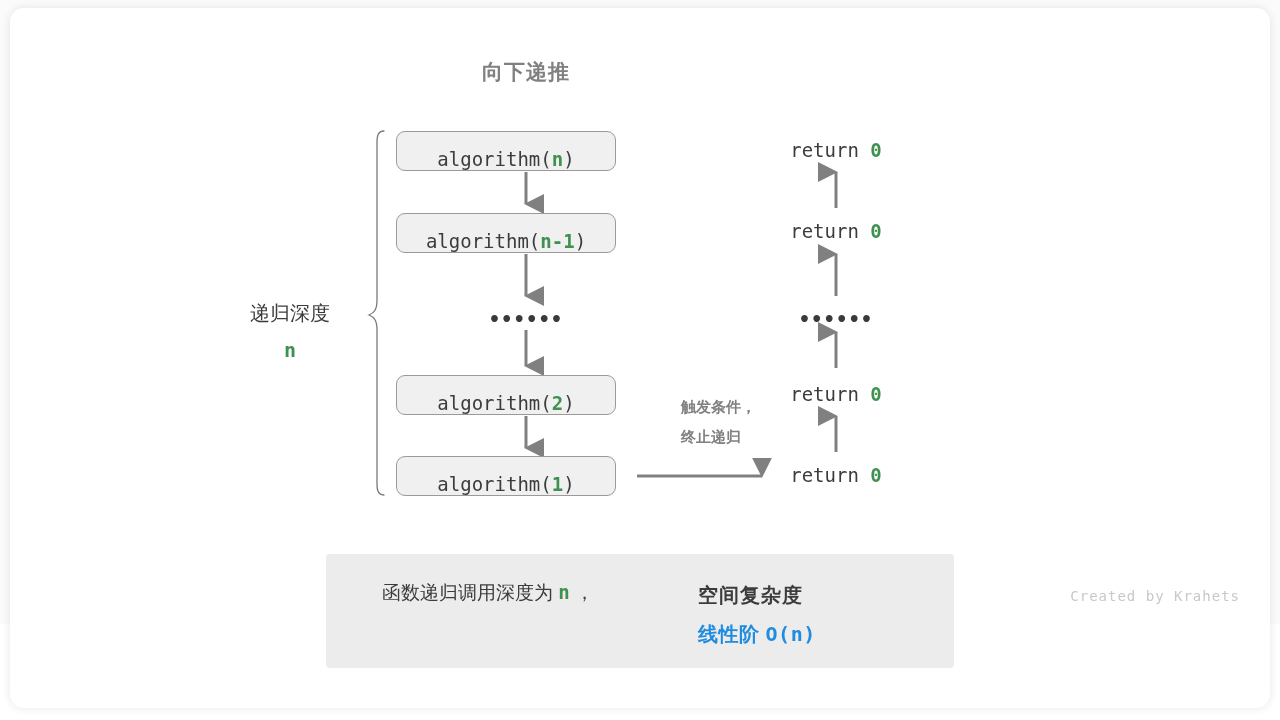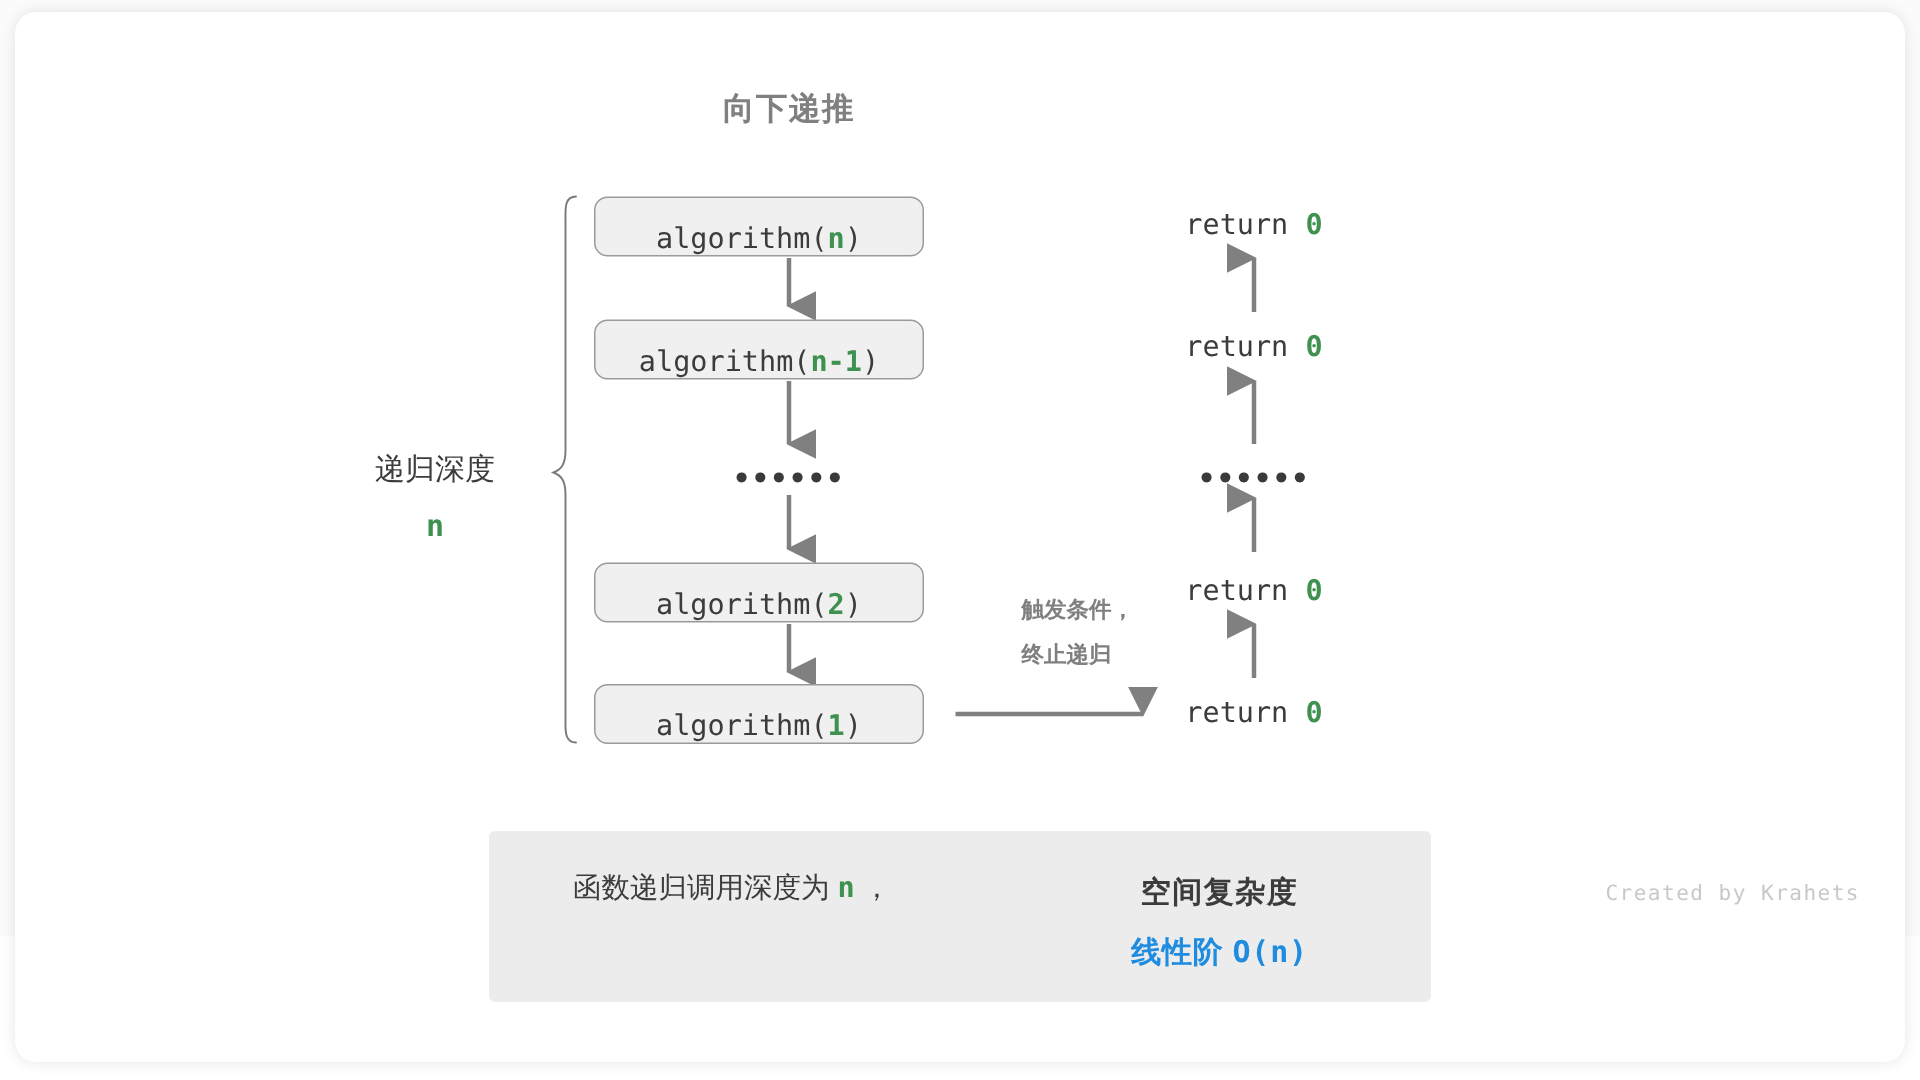--- a/index.html
+++ b/index.html
@@ -160,21 +160,21 @@
   #summary-left .nval {
     font-family: "DejaVu Sans Mono", monospace;
     color: #3f9150;
     font-weight: bold;
   }
   #summary-right {
     position: absolute;
     right: 26px;
     top: 22px;
     width: 230px;
-    text-align: center;
+    text-align: left;
     line-height: 1.95;
   }
   #summary-right .title {
     font-family: "Liberation Sans", sans-serif;
     font-size: 20px;
     font-weight: bold;
     color: #3c3c3c;
     letter-spacing: 1px;
   }
   #summary-right .value {

